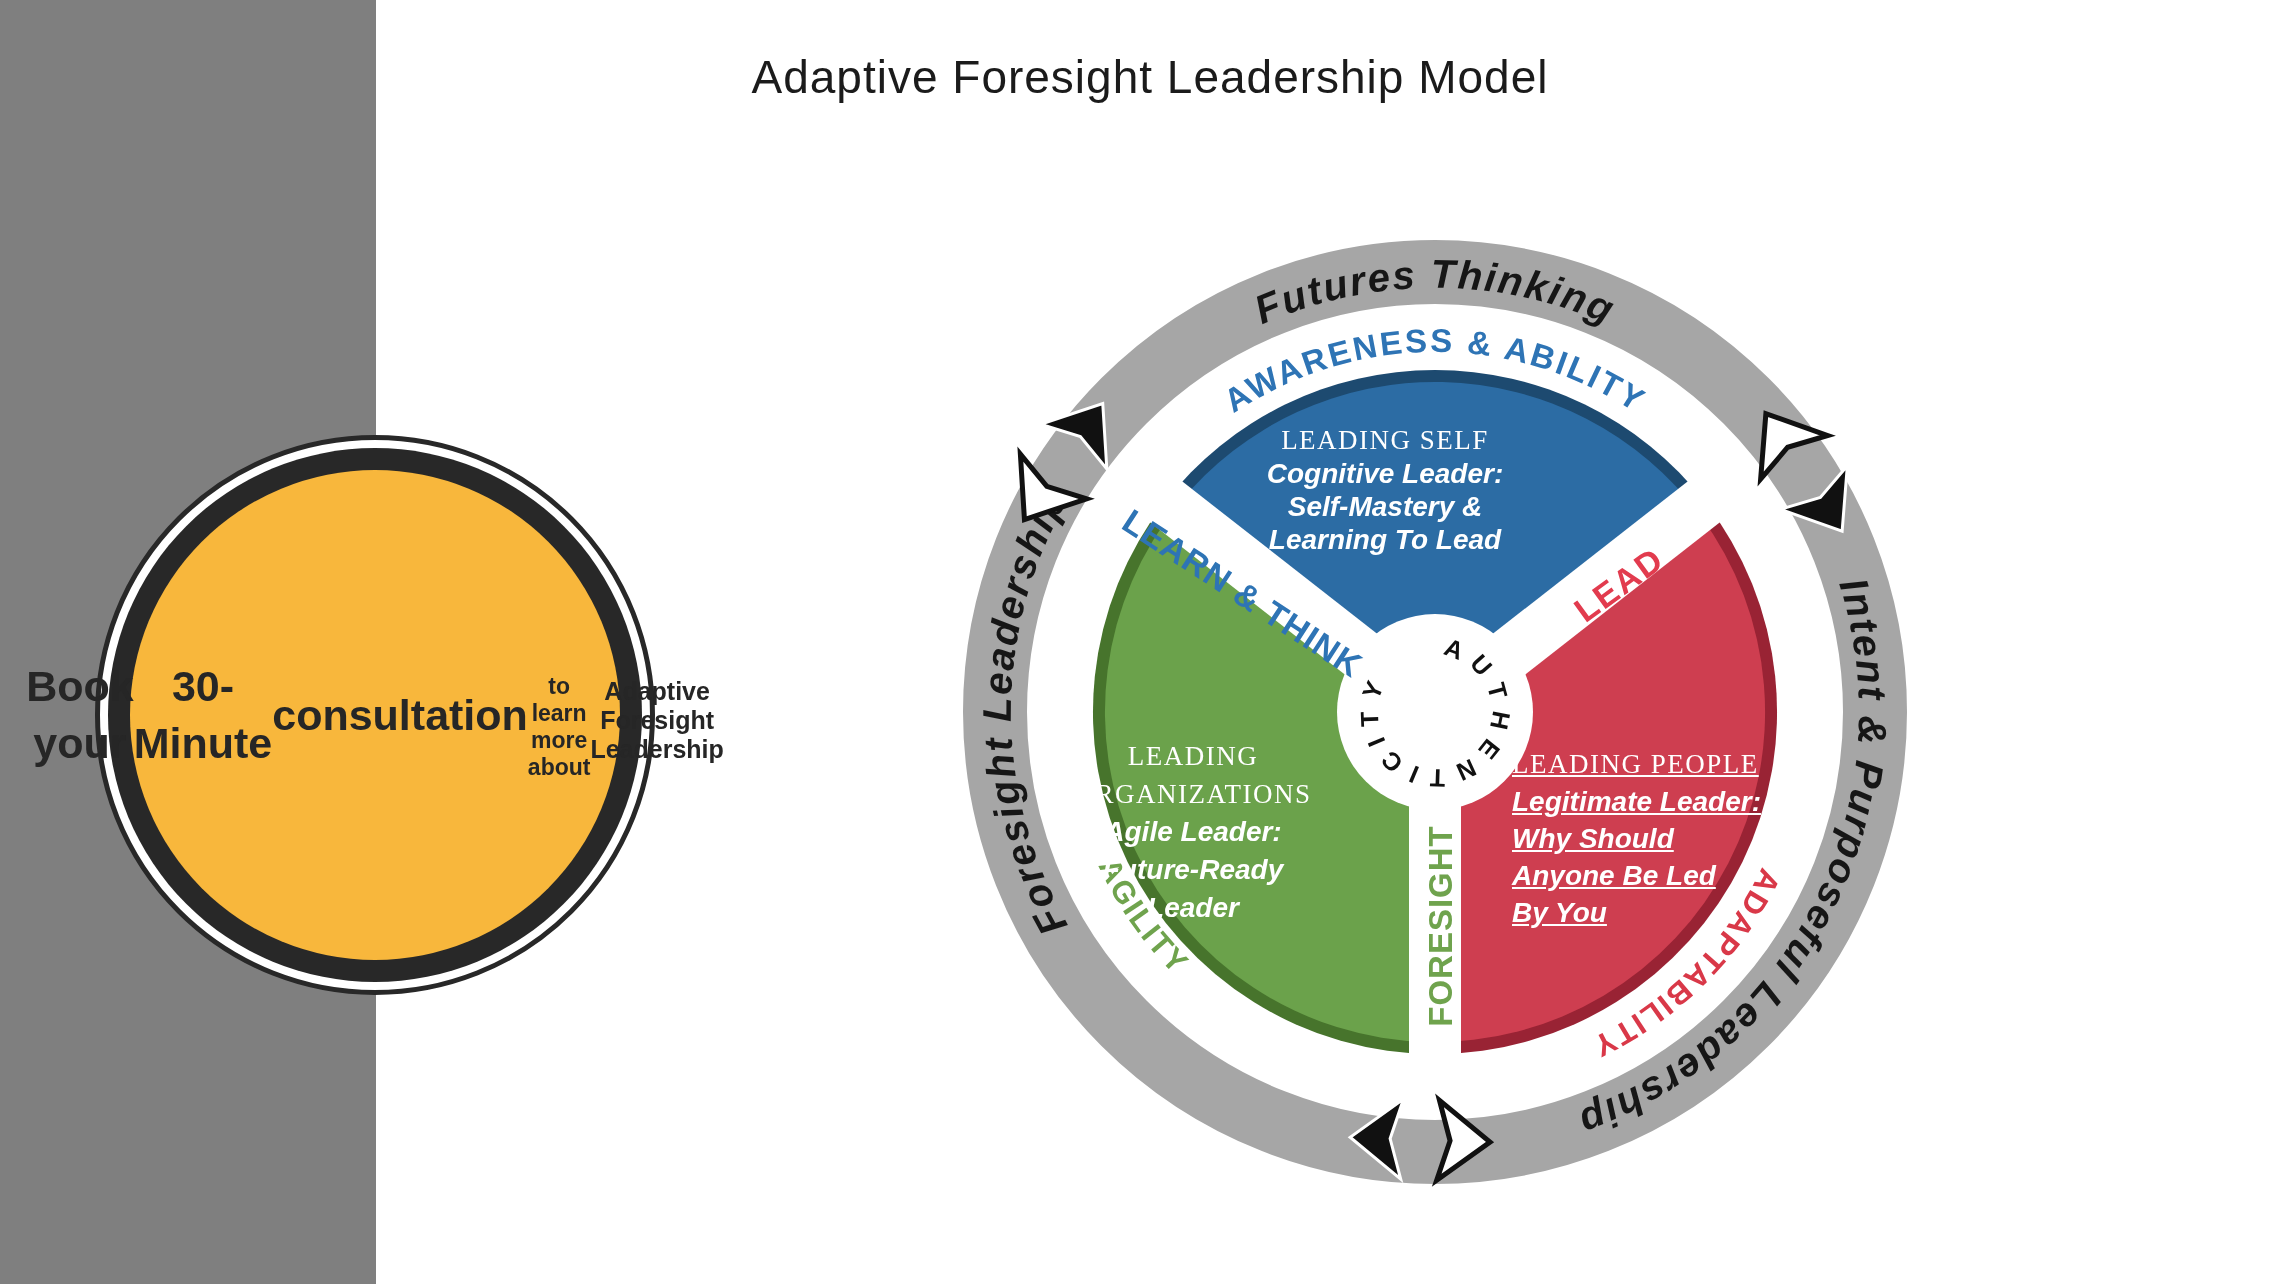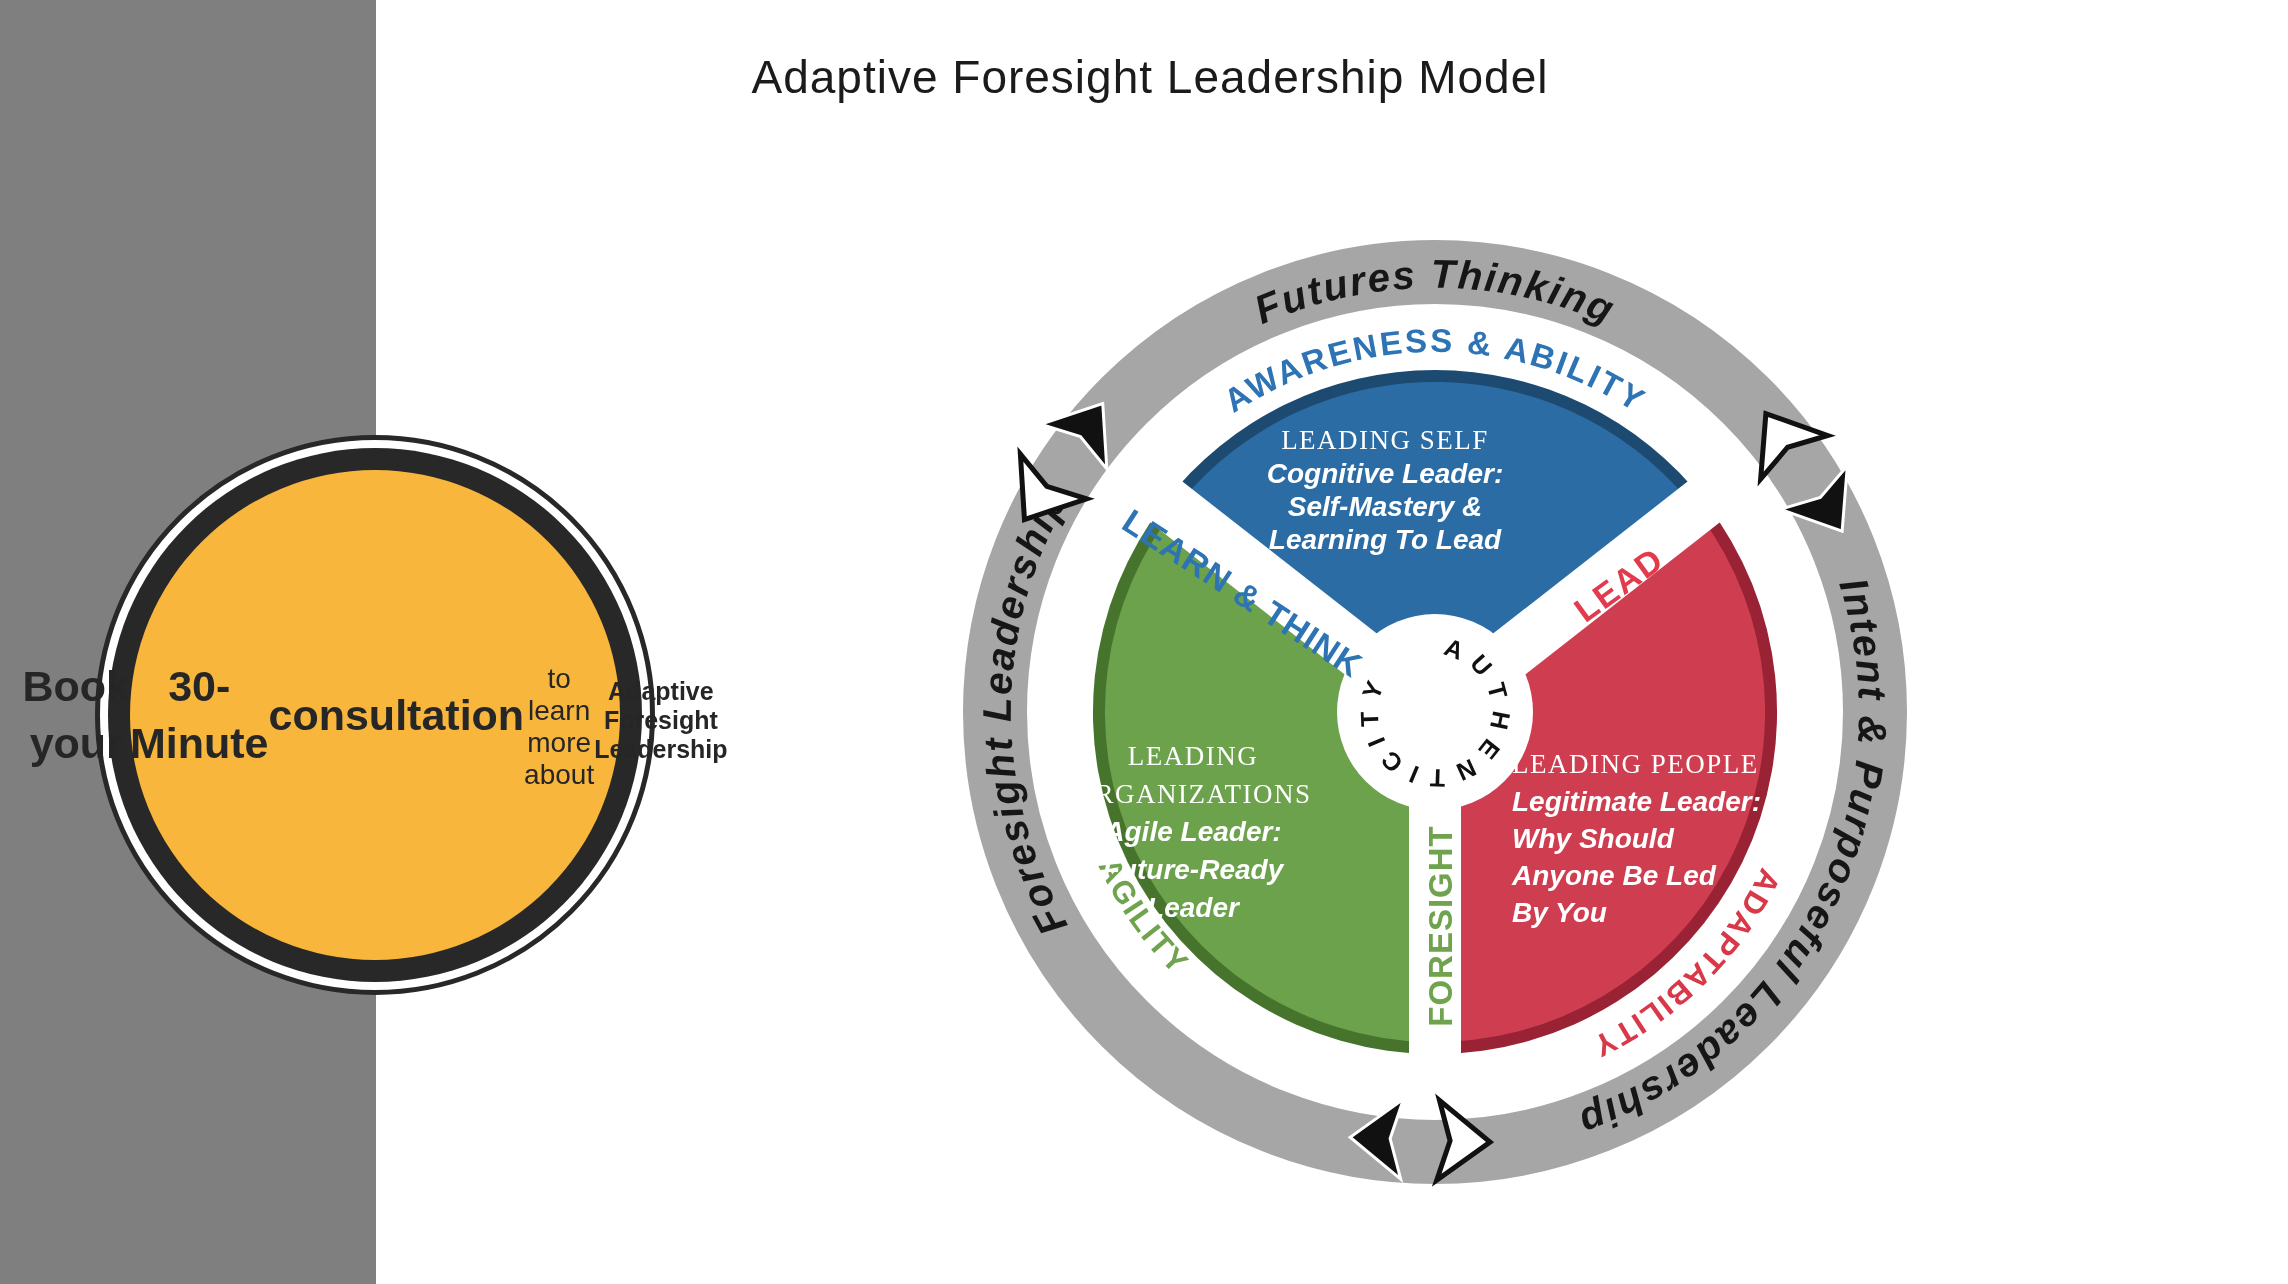--- a/index.html
+++ b/index.html
@@ -14,21 +14,21 @@
 
   
   .badge { position:absolute; left:95px; top:435px; width:560px; height:560px; }
   .badge-ring-outer { position:absolute; inset:0; border-radius:50%;
                       border:5px solid #282828; background:#ffffff; }
   .badge-ring-inner { position:absolute; inset:13px; border-radius:50%; background:#282828; }
   .badge-face { position:absolute; inset:35px; border-radius:50%; background:#f8b73c;
                 display:flex; flex-direction:row; align-items:center; justify-content:center;
                 text-align:center; color:#262626; }
   .badge-big  { font-size:43px; font-weight:600; line-height:1.32; }
-  .badge-sub1 { margin-top:24px; font-size:28px; font-weight:400; }
+  .badge-sub1 { margin-top:24px; font-size:23px; font-weight:700; }
   .badge-sub2 { margin-top:10px; font-size:25px; font-weight:700; }
 
   
   .wheel { position:absolute; left:958px; top:240px; width:954px; height:954px; }
   svg text { font-family:"Liberation Sans", sans-serif; }
   .ring-label   { font-size:40px; font-weight:700; font-style:italic; fill:#161616; letter-spacing:2px; }
   .arc-blue     { font-size:33px; font-weight:700; fill:#2e74b5; letter-spacing:2.5px; }
   .arc-red      { font-size:31px; font-weight:700; fill:#d93848; letter-spacing:2px; }
   .arc-green    { font-size:31px; font-weight:700; fill:#6fa34d; letter-spacing:2px; }
   .spoke-label-blue  { font-size:34px; font-weight:700; fill:#2e74b5; letter-spacing:1px; }
@@ -37,21 +37,21 @@
   .center-word  { font-size:25px; font-weight:700; fill:#111111; letter-spacing:9.5px; }
 
   
   .seg-block { position:absolute; color:#ffffff; }
   .seg-title { font-family:"Liberation Serif", serif; font-weight:400; font-size:27px;
                letter-spacing:1.5px; line-height:33px; }
   .seg-line  { font-weight:700; font-style:italic; font-size:28px; line-height:33px; }
   .seg-self  { left:1235px; top:424px; width:300px; text-align:center; }
   .seg-org   { left:1047px; top:737px; width:292px; text-align:center; }
   .seg-org .seg-title, .seg-org .seg-line { line-height:38px; }
-  .seg-people{ left:1512px; top:746px; width:290px; text-align:left; }
+  .seg-people{ left:1512px; top:746px; width:290px; text-align:left;text-decoration:underline; }
   .seg-people .seg-title, .seg-people .seg-line { line-height:37px; }
 </style>
 </head>
 <body>
 
 <div class="stage">
 
   <div class="left-bar"></div>
 
   <div class="page-title">Adaptive Foresight Leadership Model</div>

